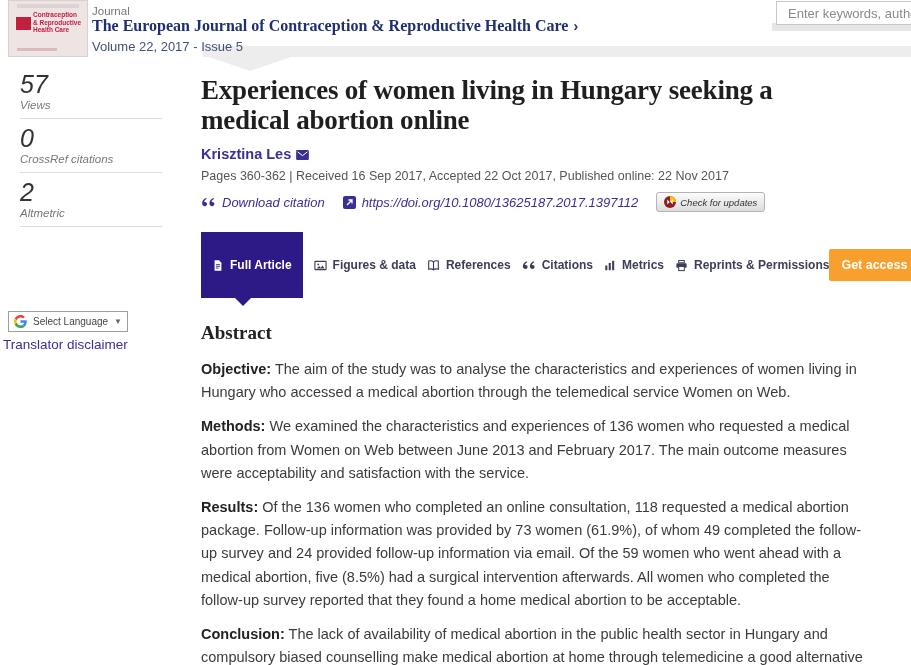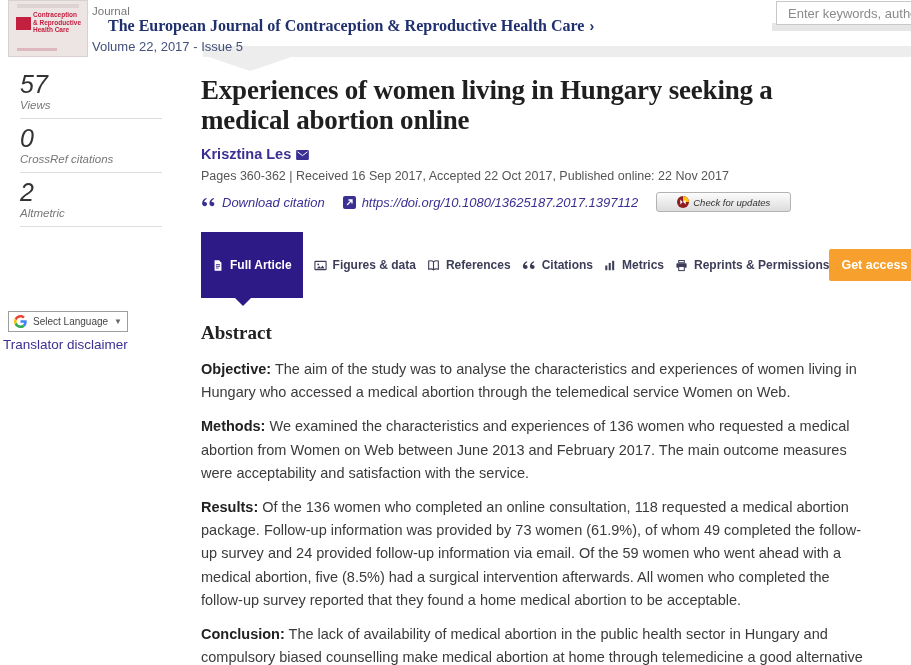--- a/index.html
+++ b/index.html
@@ -12,21 +12,21 @@
              border-left:44px solid transparent;border-right:44px solid transparent;
              border-top:15px solid #ededed;}
   .cover{position:absolute;left:8px;top:0;width:80px;height:57px;background:#ece5e4;
          border:1px solid #d9d1d0;box-sizing:border-box;overflow:hidden;}
   .cover-bar{height:4px;margin:3px 8px 3px 8px;background:#ddd3d2;}
   .cover-sq{position:absolute;left:7px;top:16px;width:15px;height:13px;background:#c32040;}
   .cover-title{margin:2px 4px 0 24px;font-size:6.5px;line-height:7.5px;font-weight:bold;
                color:#c32040;text-align:left;}
   .cover-bar2{position:absolute;left:8px;bottom:5px;width:40px;height:3px;background:#ddb9bf;}
   .journal-label{position:absolute;left:92px;top:5px;font-size:11.5px;color:#777;}
-  .journal-title{position:absolute;left:108px;top:17px;font-family:"Liberation Serif",serif;
+  .journal-title{position:absolute;left:92px;top:17px;font-family:"Liberation Serif",serif;
                  font-weight:bold;font-size:16px;color:var(--journal-navy);cursor:pointer;}
   .journal-title .chev{font-family:"Liberation Sans",sans-serif;font-weight:bold;margin-left:5px;font-size:14px;}
   .volume{position:absolute;left:92px;top:39px;font-size:13px;color:#42507a;cursor:pointer;}
 
   .search-strip{position:absolute;left:772px;top:23px;width:139px;height:8px;background:#e6e6e6;}
   .search{position:absolute;left:776px;top:1px;width:190px;height:18px;border:1px solid #c8c8c8;
           padding:2px 11px;font-size:13px;color:#444;font-family:"Liberation Sans",sans-serif;}
   .search::placeholder{color:#8a8a8a;}
 
   
@@ -47,21 +47,21 @@
   h1.title{font-family:"Liberation Serif",serif;font-weight:bold;font-size:27px;line-height:30px;
            color:#1f1f1f;margin:5px 0 0;max-width:662px;letter-spacing:-0.2px;}
   .authors{margin-top:11px;font-size:14.5px;color:var(--link-purple);display:flex;align-items:center;flex-wrap:wrap;}
   .authors .first{font-weight:bold;cursor:pointer;}
   .authors .env{margin:2px 3px 0 5px;cursor:pointer;}
   .authors .rest{cursor:pointer;}
   .meta{margin-top:7px;font-size:12.5px;color:#555;}
   .citerow{margin-top:9px;display:flex;align-items:center;gap:18px;font-size:13px;color:var(--link-purple);font-style:italic;}
   .citelink{display:flex;align-items:center;gap:6px;cursor:pointer;white-space:nowrap;}
   .check-btn{display:flex;align-items:center;gap:4px;background:linear-gradient(#fcfcfc,#dcdcdc);
-             border:1px solid #b3b3b3;border-radius:3px;padding:3px 20px;font-size:9.5px;color:#333;cursor:pointer;}
+             border:1px solid #b3b3b3;border-radius:3px;padding:3px 7px;font-size:9.5px;color:#333;cursor:pointer;}
 
   .tabs{margin-top:20px;display:flex;align-items:center;width:682px;white-space:nowrap;}
   .tab-active{position:relative;background:var(--accent-purple);color:#fff;font-weight:bold;font-size:12px;
               padding:26px 11px;display:flex;gap:6px;align-items:center;flex-shrink:0;cursor:pointer;}
   .tab-active::after{content:"";position:absolute;left:34px;bottom:-8px;
               border-left:8px solid transparent;border-right:8px solid transparent;
               border-top:8px solid var(--accent-purple);}
   .tab{display:flex;gap:6px;align-items:center;font-size:12px;font-weight:bold;color:#3d3d58;
        margin-left:11px;flex-shrink:0;cursor:pointer;}
   .get-access{margin-left:auto;background:var(--orange);color:#fff;font-weight:bold;font-size:12.5px;

